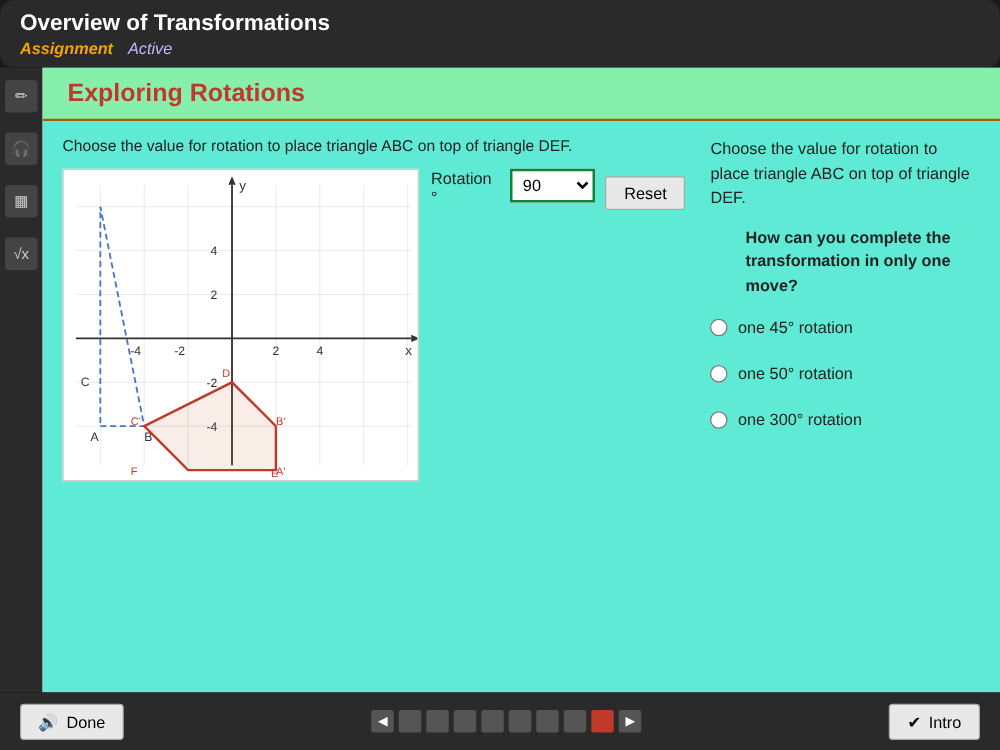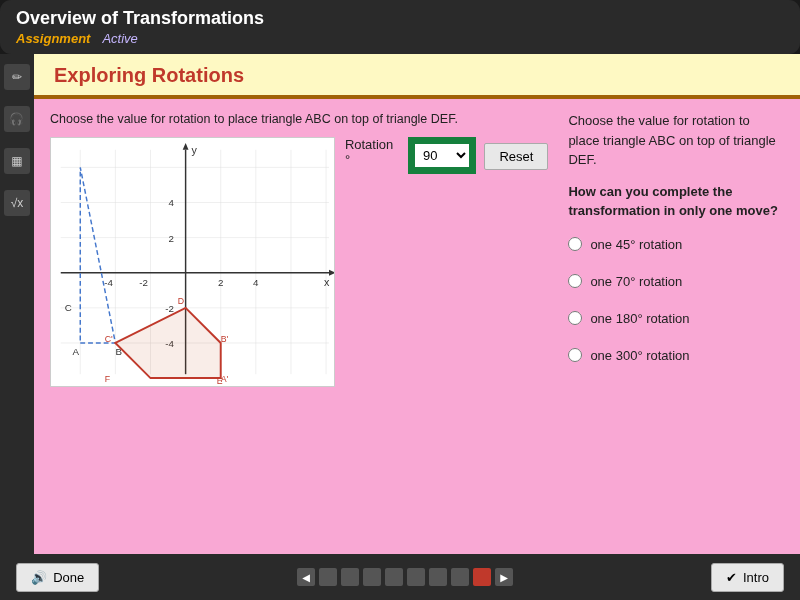--- a/index.html
+++ b/index.html
@@ -76,36 +76,36 @@
     
     .content-area {
       flex: 1;
       background: #f5f5f5;
       display: flex;
       flex-direction: column;
       overflow: hidden;
     }
 
     .content-header {
-      background: #fef9c3;
+      background: #86efac;
       padding: 10px 20px 8px 20px;
-      border-bottom: 4px solid #a16207;
+      border-bottom: 2px solid #a16207;
     }
     .content-header h2 {
       font-size: 20px;
       color: #c0392b;
       font-weight: bold;
     }
 
     .content-body {
       display: flex;
       flex: 1;
       padding: 12px 16px;
       gap: 20px;
-      background: #f9a8d4;
+      background: #5eead4;
       overflow: hidden;
     }
 
     
     .left-panel {
       flex: 0 0 380px;
       display: flex;
       flex-direction: column;
       gap: 8px;
     }
@@ -139,21 +139,21 @@
       align-items: flex-start;
     }
     .rotation-label {
       font-size: 13px;
       color: #222;
     }
     .rotation-select {
       width: 70px;
       padding: 3px 4px;
       font-size: 13px;
-      border: 7px solid #15803d;
+      border: 2px solid #15803d;
       background: #fff;
     }
     .reset-btn {
       background: #e8e8e8;
       border: 1px solid #aaa;
       padding: 5px 14px;
       font-size: 13px;
       cursor: pointer;
       border-radius: 2px;
       margin-top: 6px;
@@ -169,20 +169,21 @@
     .right-text {
       font-size: 13px;
       color: #222;
       line-height: 1.5;
     }
     .right-question {
       font-size: 13px;
       color: #222;
       font-weight: bold;
       line-height: 1.5;
+      margin-left: 28px;
     }
     .radio-group {
       display: flex;
       flex-direction: column;
       gap: 22px;
       margin-top: 4px;
     }
     .radio-item {
       display: flex;
       align-items: center;
@@ -371,25 +372,21 @@
         <div class="right-text">Choose the value for rotation to place triangle ABC on top of triangle DEF.</div>
         <div class="right-question">How can you complete the transformation in only one move?</div>
 
         <div class="radio-group">
           <label class="radio-item">
             <input type="radio" name="rotation-answer" value="45" style="">
             <span>one 45° rotation</span>
           </label>
           <label class="radio-item">
             <input type="radio" name="rotation-answer" value="90" style="">
-            <span>one 70° rotation</span>
-          </label>
-          <label class="radio-item">
-            <input type="radio" name="rotation-answer" value="180" style="">
-            <span>one 180° rotation</span>
+            <span>one 50° rotation</span>
           </label>
           <label class="radio-item">
             <input type="radio" name="rotation-answer" value="200" style="">
             <span>one 300° rotation</span>
           </label>
         </div>
       </div>
 
     </div>
   </div>

